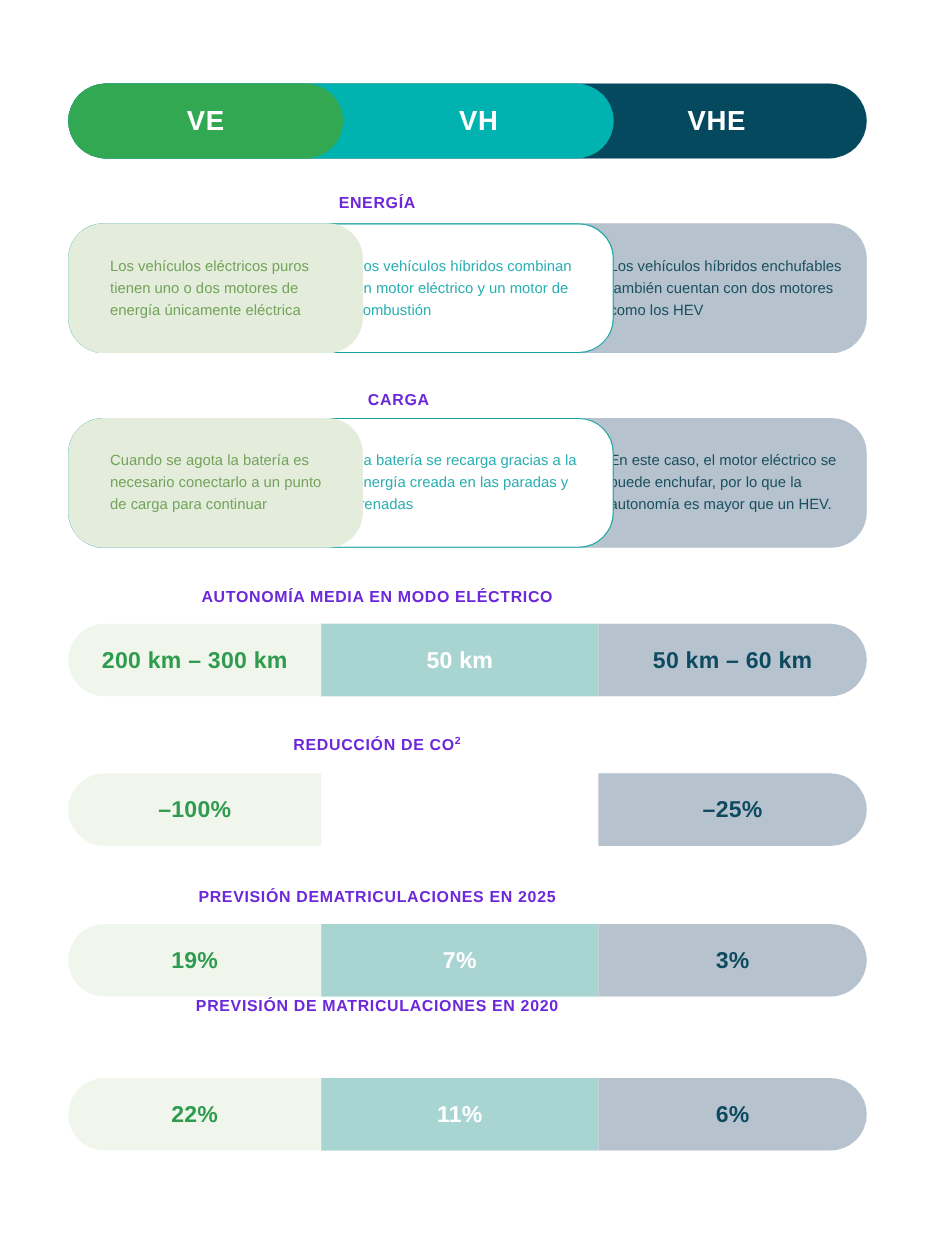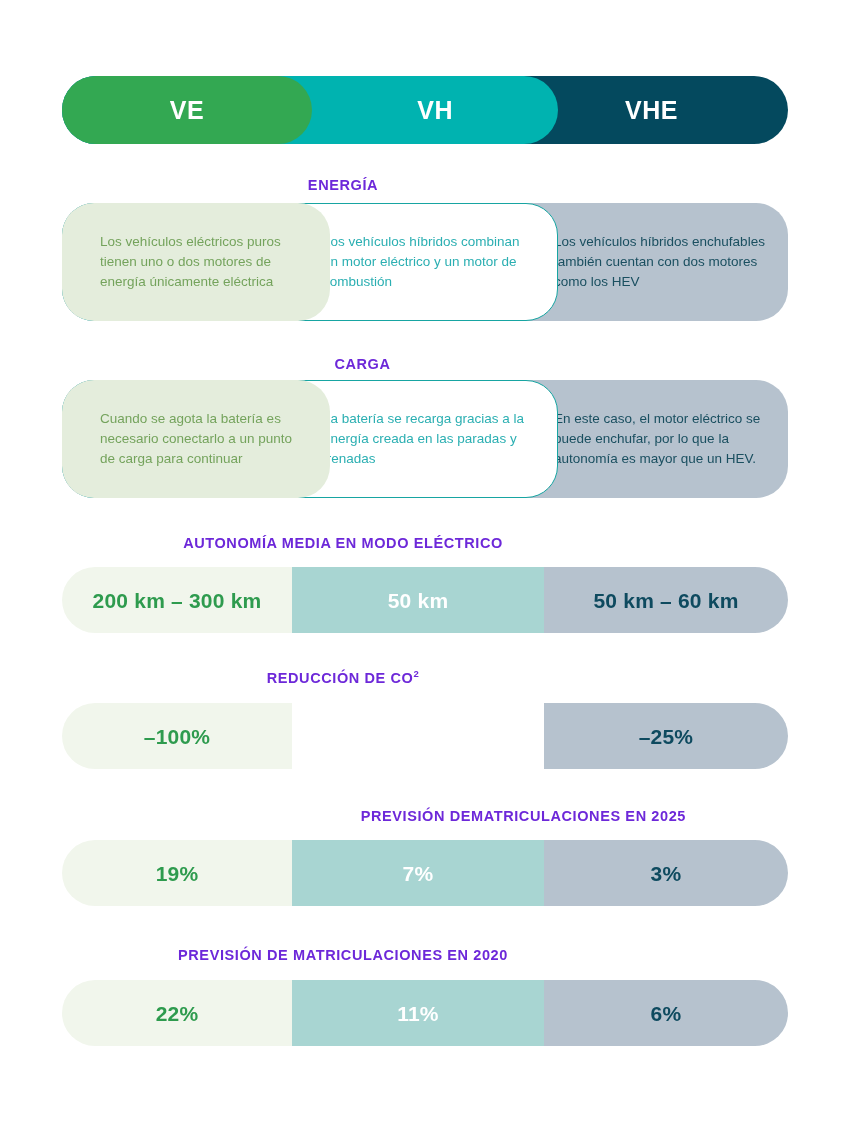--- a/index.html
+++ b/index.html
@@ -256,35 +256,35 @@
 
   <div class="vrow" style="top:703px;text-align:right;">
     <div class="vseg v1">
       <span>–100%</span>
     </div>
     <div class="vseg v3">
       <span>–25%</span>
     </div>
   </div>
 
-  <div class="sec-title" style="top:809px;text-align:right;">PREVISIÓN DEMATRICULACIONES EN 2025</div>
+  <div class="sec-title" style="top:809px;">PREVISIÓN DEMATRICULACIONES EN 2025</div>
 
   <div class="vrow" style="top:840px;">
     <div class="vseg v1">
       <span>19%</span>
     </div>
     <div class="vseg v2">
       <span>7%</span>
     </div>
     <div class="vseg v3">
       <span>3%</span>
     </div>
   </div>
 
-  <div class="sec-title" style="top:948px;">PREVISIÓN DE MATRICULACIONES EN 2020</div>
+  <div class="sec-title" style="top:908px;">PREVISIÓN DE MATRICULACIONES EN 2020</div>
 
   <div class="vrow" style="top:980px;">
     <div class="vseg v1">
       <span>22%</span>
     </div>
     <div class="vseg v2">
       <span>11%</span>
     </div>
     <div class="vseg v3">
       <span>6%</span>

